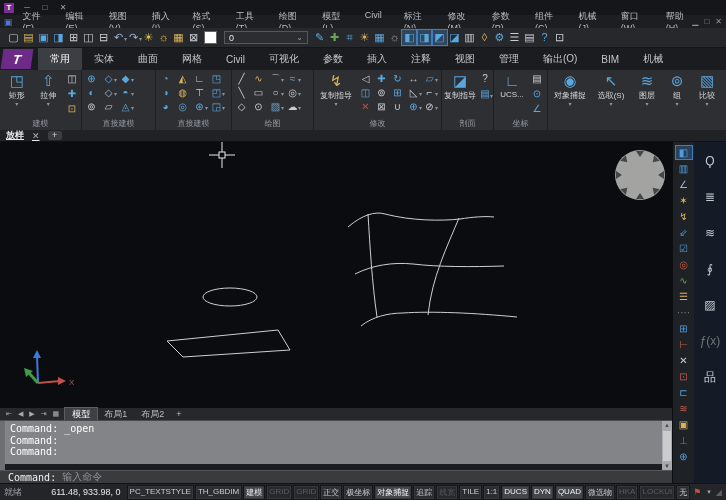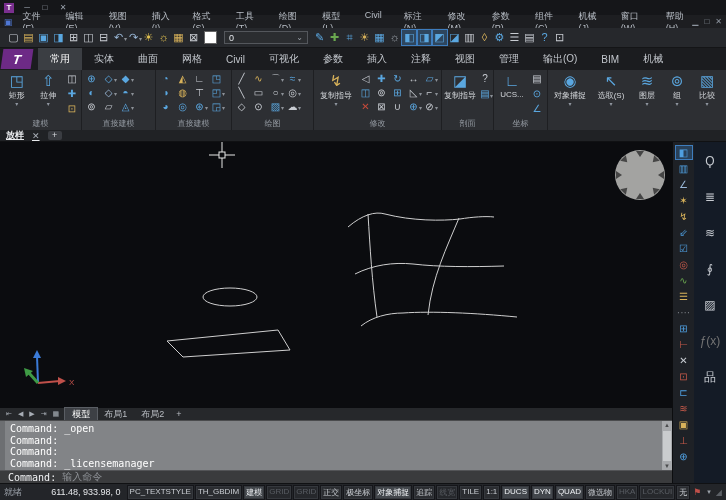--- a/index.html
+++ b/index.html
@@ -81,21 +81,21 @@
   #stripOuter .icon{width:22px;height:15px;line-height:15px;font-size:12px;white-space:nowrap;}
   
   #layouttabs{position:absolute;left:0;top:408px;width:672px;height:12px;background:#26282b;
               display:flex;align-items:center;padding:0 3px;box-sizing:border-box;}
   .lnav{font-size:7px;color:#a7adb5;padding:0 3px;}
   .ltabs{display:flex;margin-left:3px;}
   .ltab{font-size:9px;color:#b8bcc2;padding:0 7px;line-height:12px;}
   .ltab.active{background:#3d4045;color:#fff;outline:1px solid #5a5e64;}
   .lplus{font-size:9px;color:#b8bcc2;padding:0 5px;}
   
-  #cmdhistory{position:absolute;left:0;top:420px;width:672px;height:50px;background:#828487;
+  #cmdhistory{position:absolute;left:0;top:420px;width:672px;height:44px;background:#828487;
               box-sizing:border-box;border-top:1px solid #4a4b4d;}
   .grip-strip{position:absolute;left:0;top:0;width:5px;height:50px;background:#6d6f72;}
   .clines{position:absolute;left:10px;top:2px;right:14px;}
   .cline{font-family:"DejaVu Sans Mono",monospace;font-size:10px;line-height:11.5px;color:#fff;white-space:pre;}
   .cscroll{position:absolute;right:0;top:0;width:10px;height:50px;background:#a8aaad;
            display:flex;flex-direction:column;align-items:center;}
   .sarrow{font-size:6px;color:#4a4b4d;line-height:9px;}
   .sthumb{flex:1;width:8px;background:#caccce;margin:1px 0;}
   #cmdprompt{position:absolute;left:0;top:470px;width:672px;height:13px;background:#3a3b3d;
              display:flex;align-items:center;padding:0 8px;box-sizing:border-box;border-top:1px solid #535457;}
@@ -482,21 +482,20 @@
       </span>
     <span class="lplus">+</span>
   </div>
 
   <div id="cmdhistory">
     <div class="grip-strip"></div>
     <div class="clines">
         <div class="cline">Command: _open</div>
         <div class="cline">Command:</div>
         <div class="cline">Command:</div>
-        <div class="cline">Command: _licensemanager</div>
       </div>
     <div class="cscroll">
       <span class="sarrow">▲</span>
       <span class="sthumb"></span>
       <span class="sarrow">▼</span>
     </div>
   </div>
 
   <div id="cmdprompt">
     <span class="cplabel">Command:</span>

